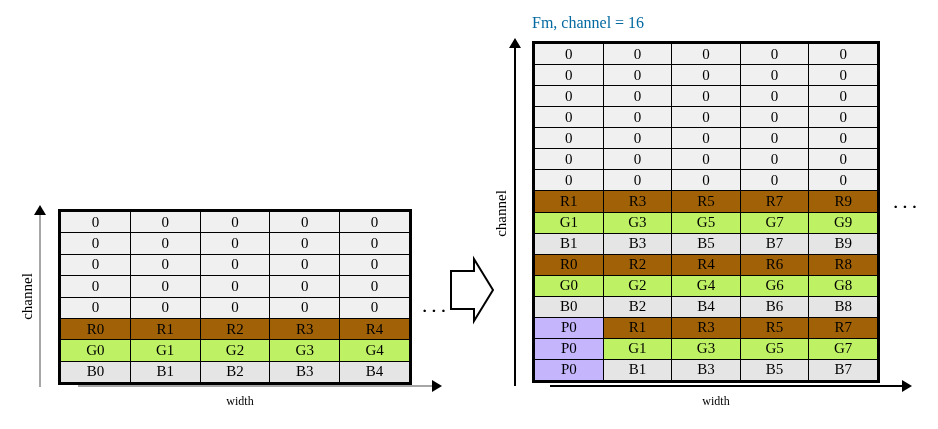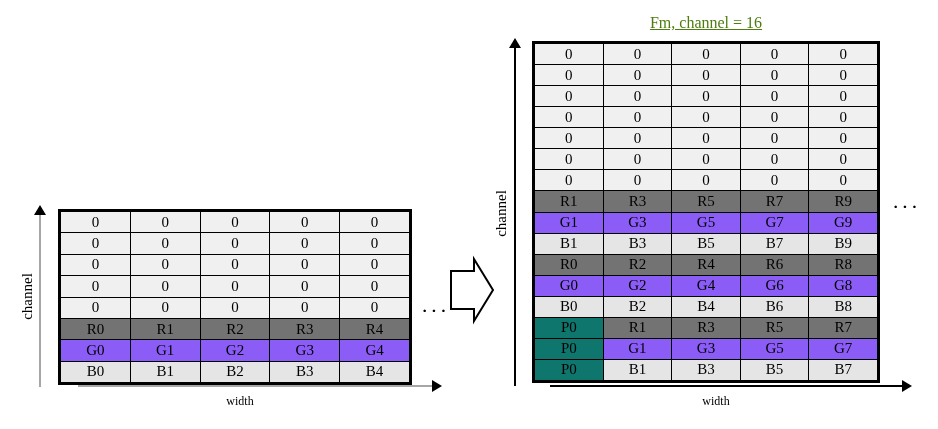--- a/index.html
+++ b/index.html
@@ -10,24 +10,22 @@
     position:relative;
     overflow:hidden;
   }
   .stage{position:absolute;left:0;top:0;width:938px;height:429px;}
 
   
   .title{
     position:absolute;
     font-family:"Liberation Serif", serif;
     font-size:16px;
-    color:#4d7c0f;
+    color:#0369a1;
     white-space:nowrap;
-    text-align:center;
-    text-decoration:underline;
   }
 
   
   .fm-table{
     position:absolute;
     border:2px solid #000;
     border-collapse:collapse;
     background:#fff;
     box-sizing:border-box;
   }
@@ -41,23 +39,23 @@
     border:1px solid #000;
     text-align:center;
     vertical-align:middle;
     font-family:"Liberation Serif", serif;
     font-size:15px;
     color:#000;
     padding:0;
     line-height:1;
   }
   .c-zero{background:#f0f0f0;}
-  .c-pad {background:#0f766e;}
-  .c-r{background:#737373;}
-  .c-g{background:#8b5cf6;margin-top:44px;}
+  .c-pad {background:#c4b5fd;}
+  .c-r{background:#a16207;}
+  .c-g{background:#bef264;margin-top:44px;}
   .c-b{background:#e5e5e5;}
 
   
   .axis-v{
     position:absolute;
     width:12px;
   }
   .axis-v .shaft{
     position:absolute;
     left:5px;top:8px;bottom:0;

